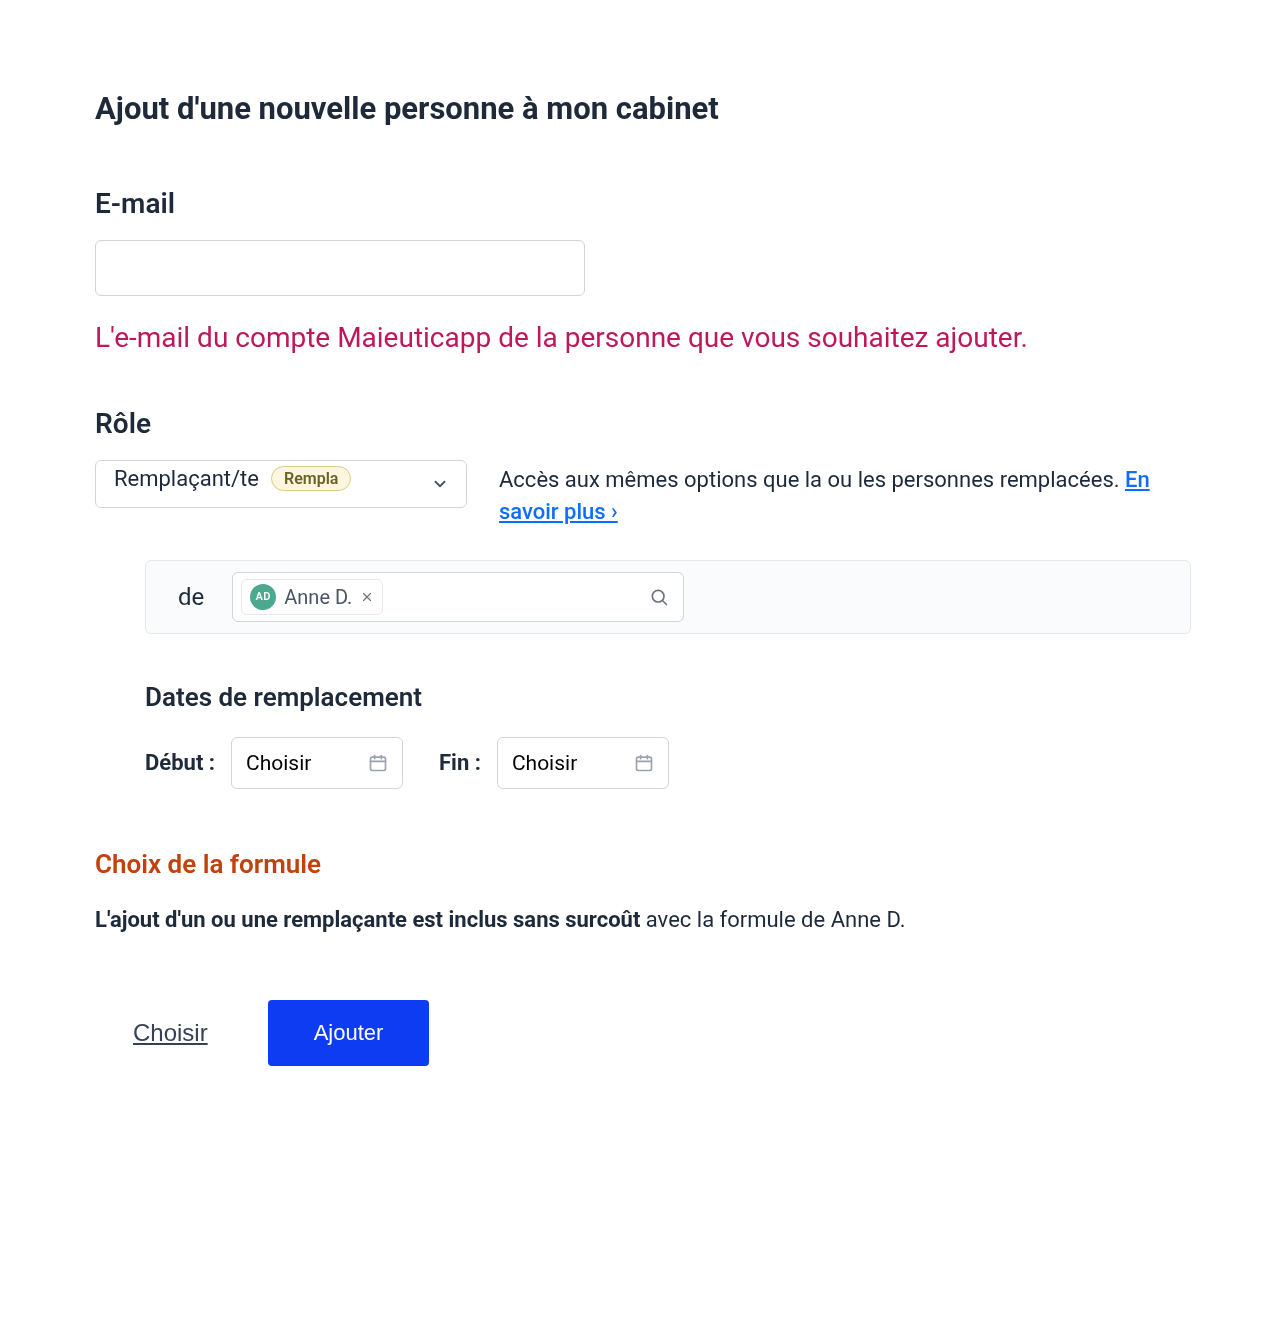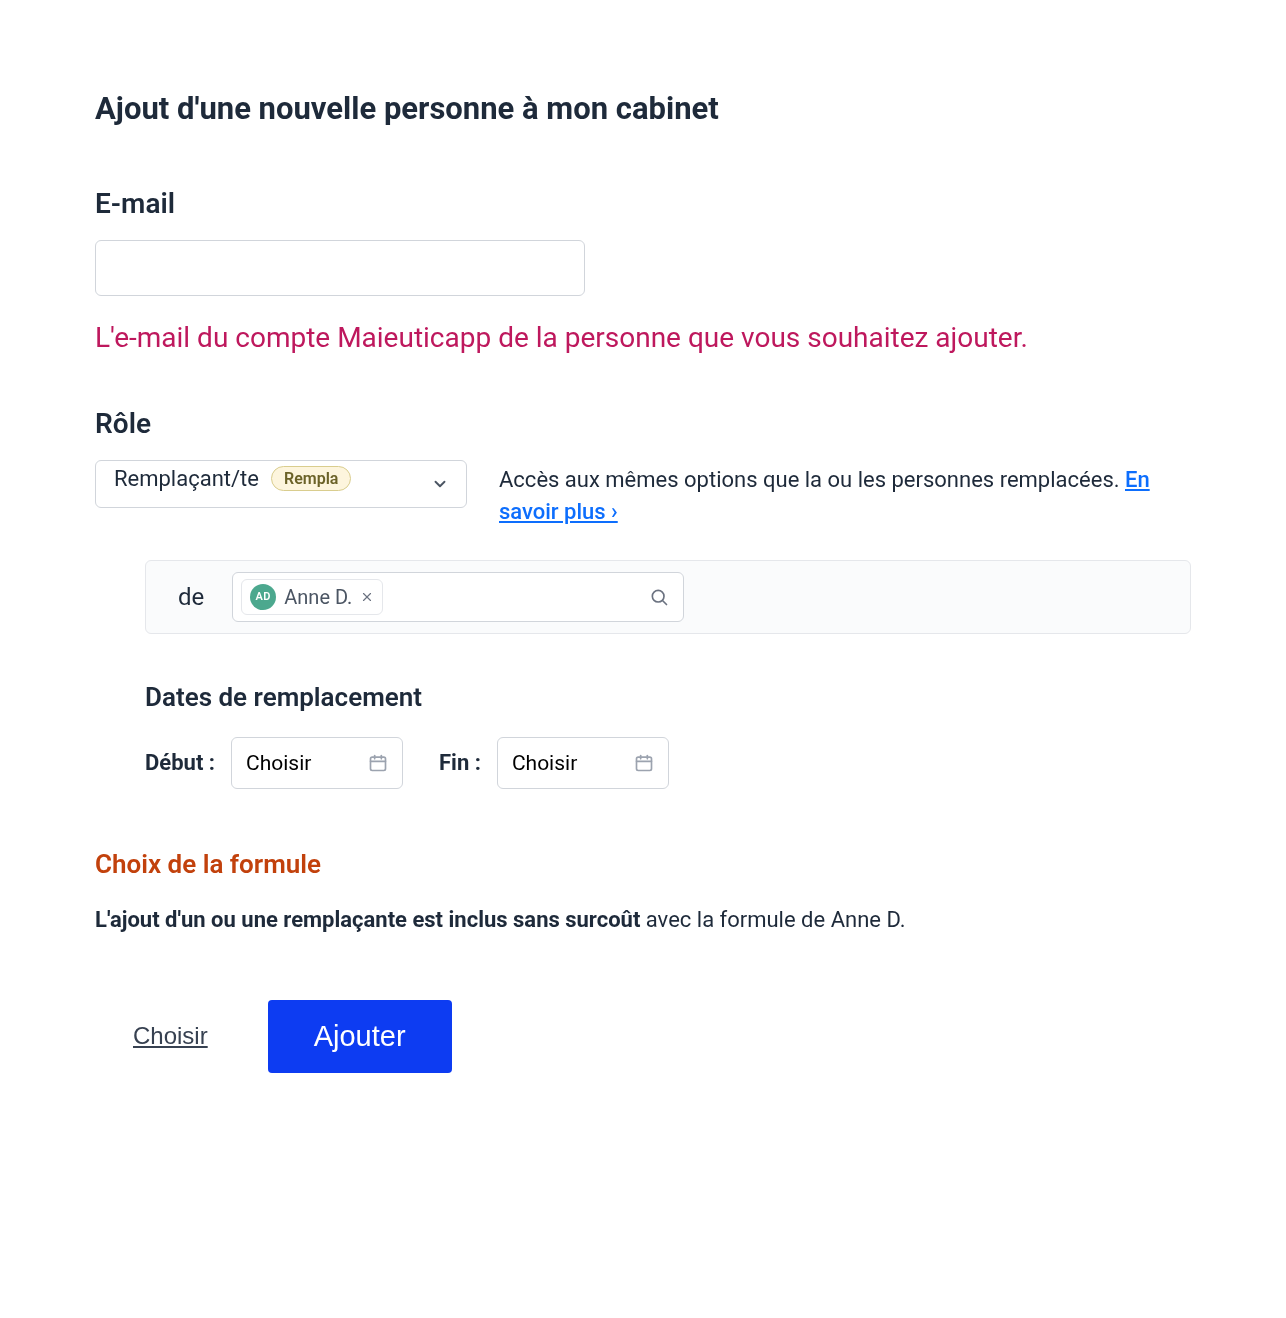--- a/index.html
+++ b/index.html
@@ -257,21 +257,21 @@
       font-size: 24px;
       font-weight: 500;
       color: #374151;
       text-decoration: underline;
       cursor: pointer;
     }
     .btn-primary {
       background: #0d3cf2;
       border: none;
       color: #fff;
-      font-size: 29px;
+      font-size: 22px;
       font-weight: 500;
       padding: 20px 46px;
       border-radius: 4px;
       cursor: pointer;
     }
   </style>
 </head>
 <body>
 
 <h1 class="page-title">Ajout d'une nouvelle personne à mon cabinet</h1>

